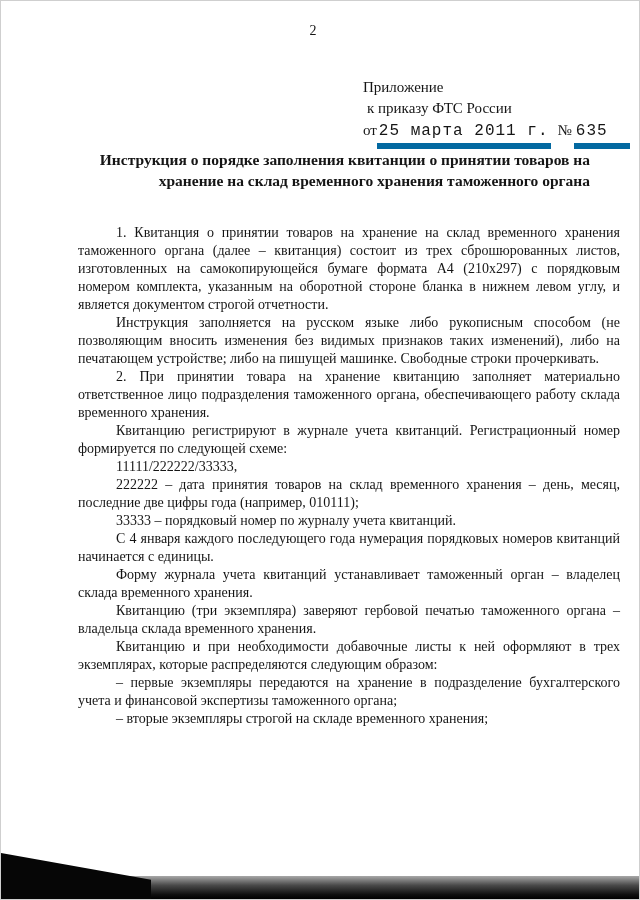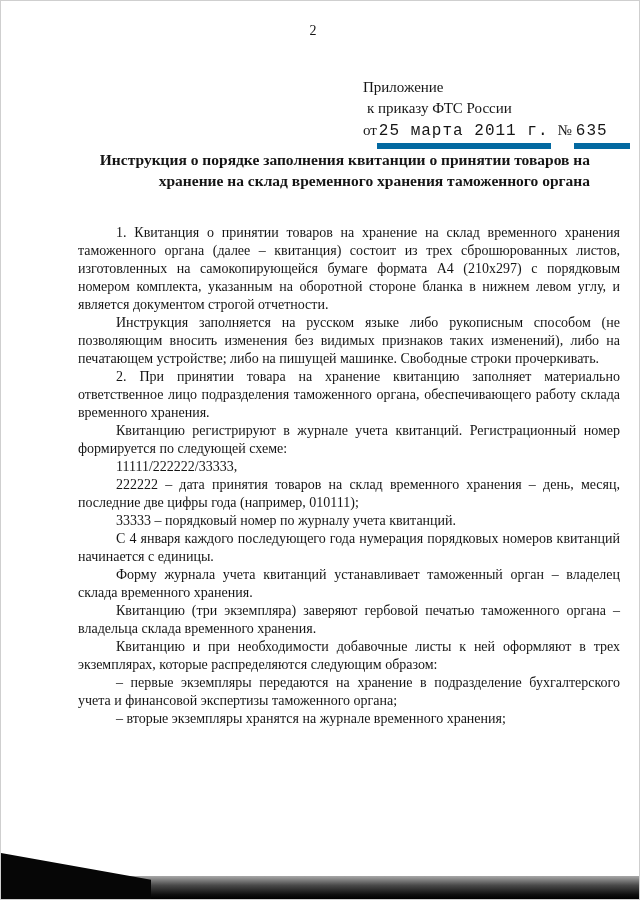--- a/index.html
+++ b/index.html
@@ -99,19 +99,19 @@
     <p>2. При принятии товара на хранение квитанцию заполняет материально ответственное лицо подразделения таможенного органа, обеспечивающего работу склада временного хранения.</p>
     <p>Квитанцию регистрируют в журнале учета квитанций. Регистрационный номер формируется по следующей схеме:</p>
     <p>11111/222222/33333,</p>
     <p>222222 – дата принятия товаров на склад временного хранения – день, месяц, последние две цифры года (например, 010111);</p>
     <p>33333 – порядковый номер по журналу учета квитанций.</p>
     <p>С 4 января каждого последующего года нумерация порядковых номеров квитанций начинается с единицы.</p>
     <p>Форму журнала учета квитанций устанавливает таможенный орган – владелец склада временного хранения.</p>
     <p>Квитанцию (три экземпляра) заверяют гербовой печатью таможенного органа – владельца склада временного хранения.</p>
     <p>Квитанцию и при необходимости добавочные листы к ней оформляют в трех экземплярах, которые распределяются следующим образом:</p>
     <p>– первые экземпляры передаются на хранение в подразделение бухгалтерского учета и финансовой экспертизы таможенного органа;</p>
-    <p>– вторые экземпляры хранятся на журнале временного хранения;</p>
+    <p>– вторые экземпляры строгой на складе временного хранения;</p>
   </div>
 
   <div class="scan-shadow"></div>
   <div class="scan-corner"></div>
 
 </div>
 
 </body></html>

